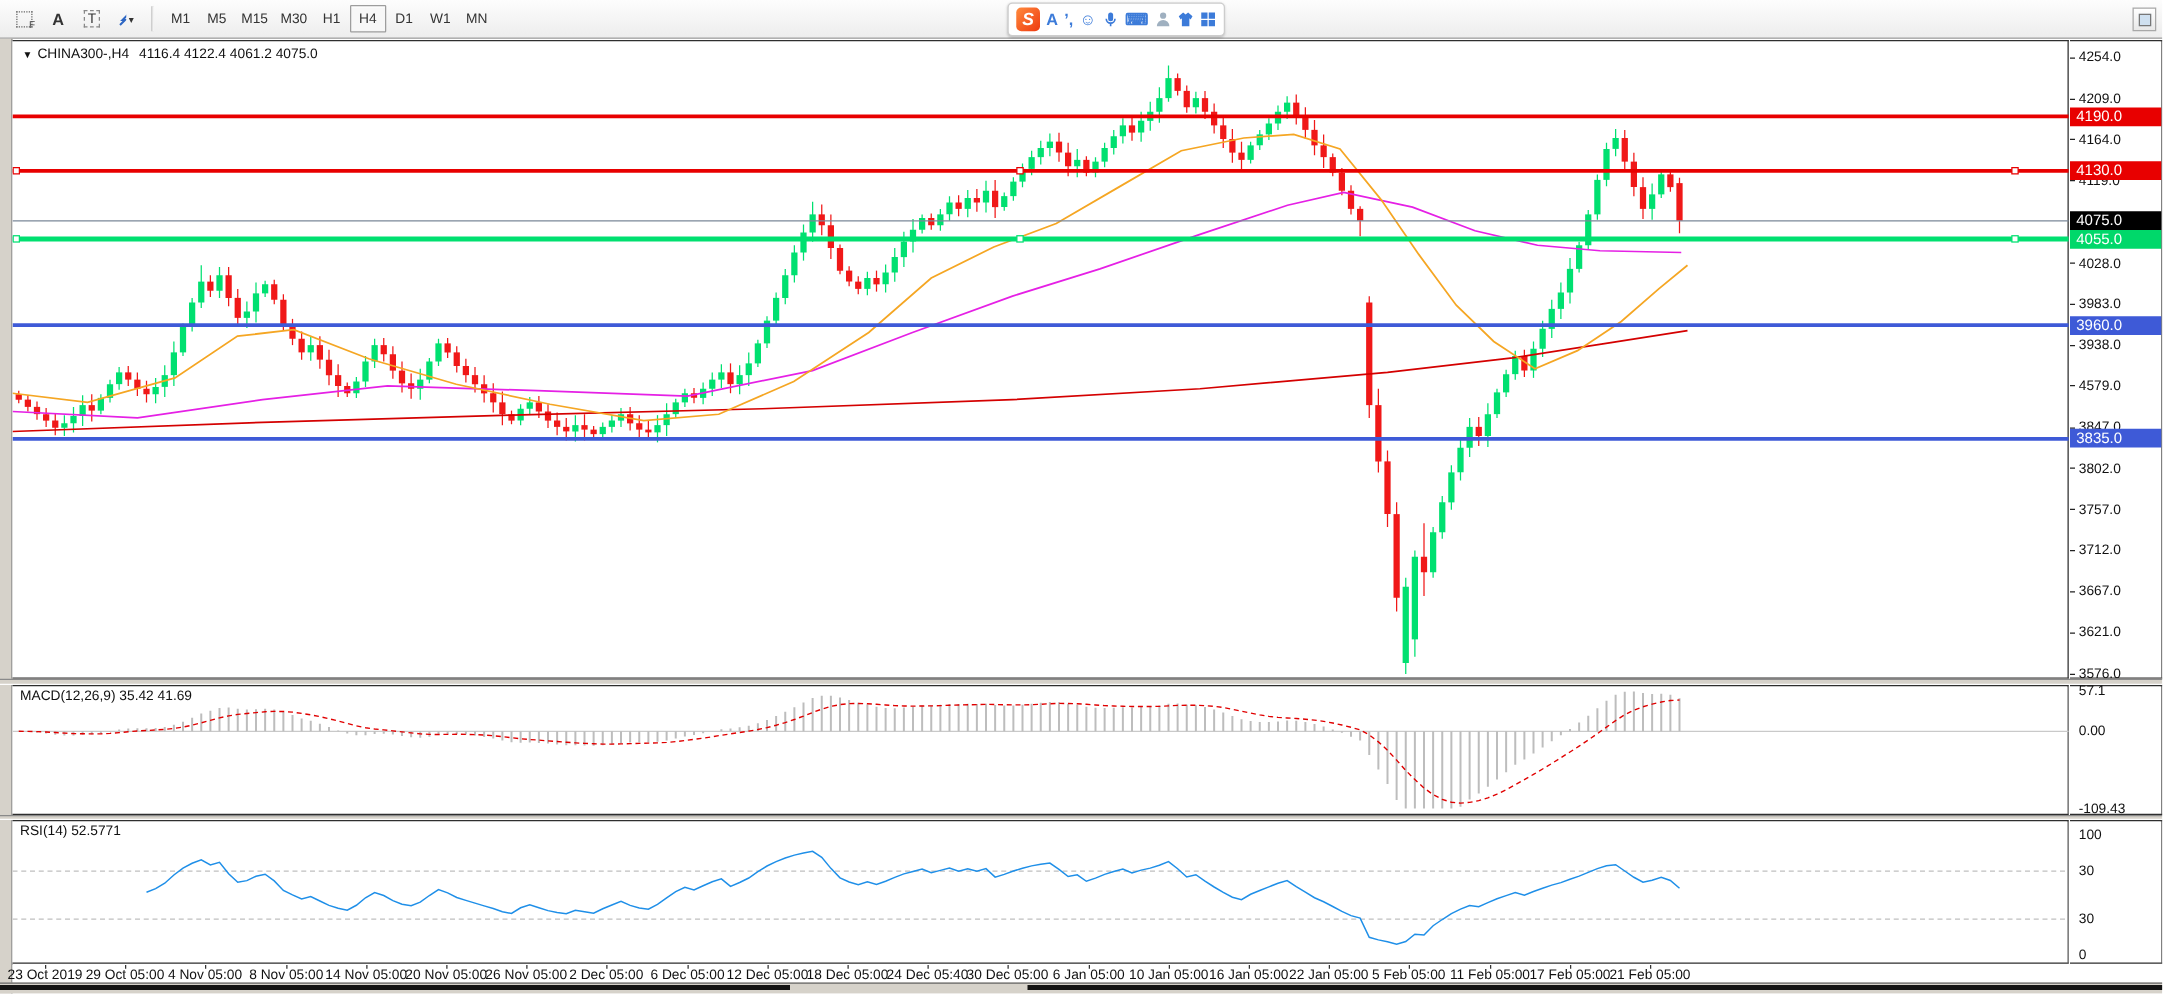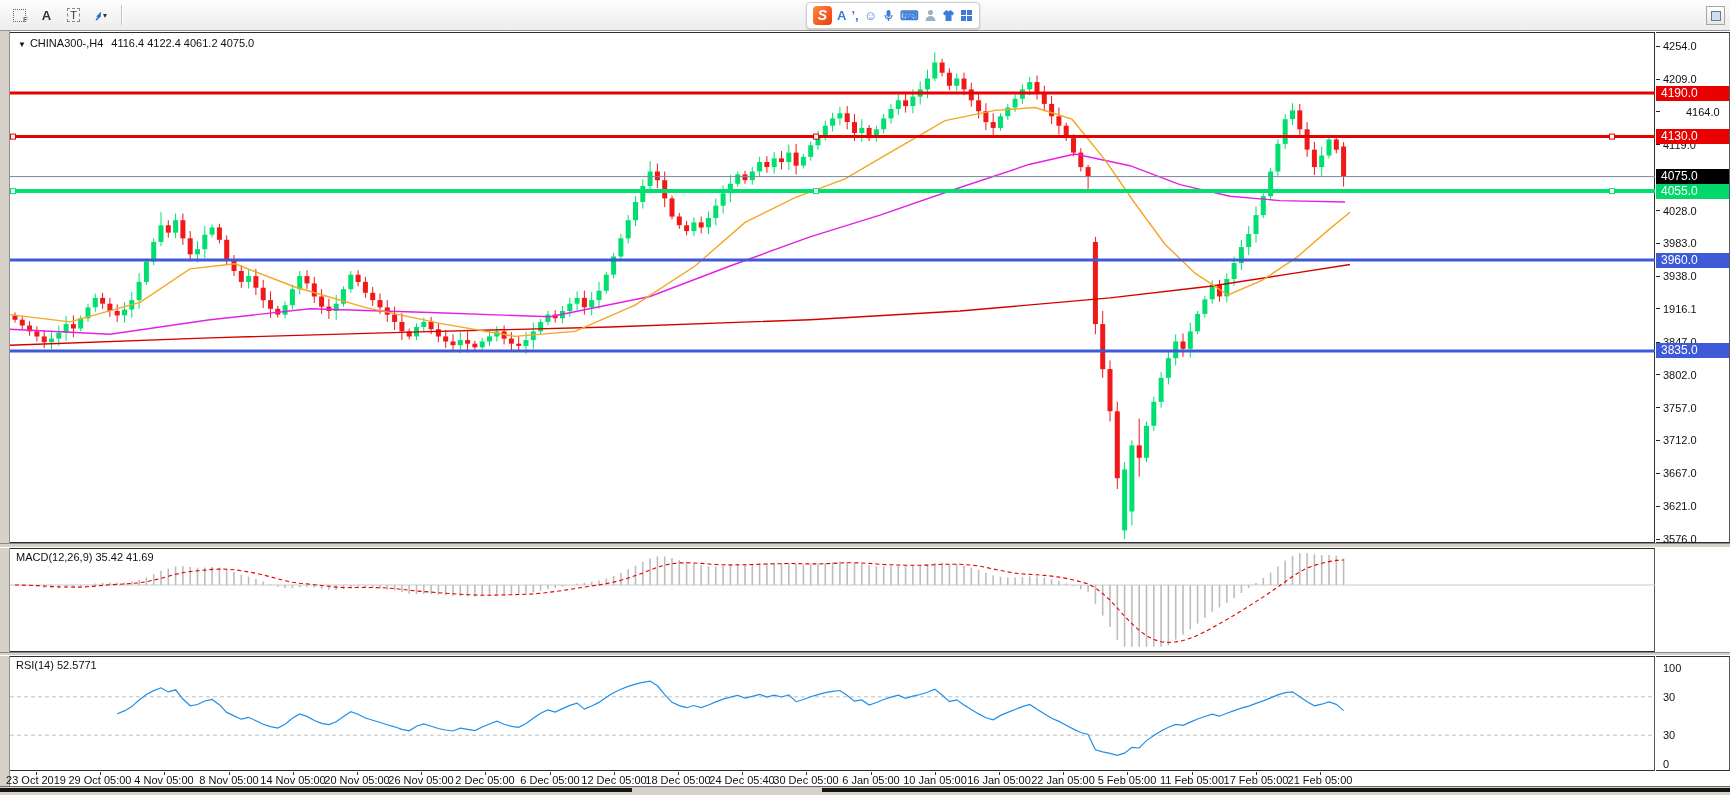--- a/index.html
+++ b/index.html
@@ -93,20 +93,31 @@
         </button>
         <button class="tool">
           <svg width="13" height="13">
             <path d="M2 11 L6 7 L4 7 L8 3" stroke="#2d66c3" stroke-width="1.6" fill="none"></path>
             <path d="M8 3 l3 0 l0 3 z" fill="#d43a2a"></path>
           </svg>
           <span class="caret">▾</span>
         </button>
       </div>
     <div class="sep"></div>
+    <div class="tgroup" id="tf-group">
+        <button class="tf">M1</button>
+        <button class="tf">M5</button>
+        <button class="tf">M15</button>
+        <button class="tf">M30</button>
+        <button class="tf">H1</button>
+        <button class="tf active">H4</button>
+        <button class="tf">D1</button>
+        <button class="tf">W1</button>
+        <button class="tf">MN</button>
+      </div>
     <div id="ime-bar">
         <span class="slogo">S</span>
         <span class="ime-glyph">A</span>
         <span class="ime-glyph">’,</span>
         <span class="ime-glyph">☺</span>
         <svg width="13" height="13" class="ime-shape">
           <rect x="4.5" y="1" width="4" height="7" rx="2" fill="#3c7bd9"></rect>
           <path d="M3 6 a3.5 3.5 0 0 0 7 0" stroke="#3c7bd9" stroke-width="1.3" fill="none"></path>
           <line x1="6.5" y1="9.5" x2="6.5" y2="12" stroke="#3c7bd9" stroke-width="1.3"></line>
         </svg>
@@ -531,31 +542,31 @@
         </g>
       </svg>
     <div id="chart-title"><span class="caret-glyph">▼</span><span>CHINA300-,H4</span><span class="ohlc">4116.4 4122.4 4061.2 4075.0</span></div>
   </div>
   <div id="axis-main">
       <div class="tick-dash" style="top: 13px;"></div>
       <div class="axis-label" style="top: 7px;">4254.0</div>
       <div class="tick-dash" style="top: 46px;"></div>
       <div class="axis-label" style="top: 40px;">4209.0</div>
       <div class="tick-dash" style="top: 78px;"></div>
-      <div class="axis-label" style="top: 73px; margin-left: 23px;">4164.0</div>
+      <div class="axis-label" style="top: 73px;">4164.0</div>
       <div class="tick-dash" style="top: 111px;"></div>
       <div class="axis-label" style="top: 106px;">4119.0</div>
       <div class="tick-dash" style="top: 177px;"></div>
       <div class="axis-label" style="top: 172px;">4028.0</div>
       <div class="tick-dash" style="top: 210px;"></div>
       <div class="axis-label" style="top: 204px;">3983.0</div>
       <div class="tick-dash" style="top: 243px;"></div>
       <div class="axis-label" style="top: 237px;">3938.0</div>
       <div class="tick-dash" style="top: 275px;"></div>
-      <div class="axis-label" style="top: 270px;">1916.1</div>
+      <div class="axis-label" style="top: 270px;">4579.0</div>
       <div class="tick-dash" style="top: 309px;"></div>
       <div class="axis-label" style="top: 303px;">3847.0</div>
       <div class="tick-dash" style="top: 341px;"></div>
       <div class="axis-label" style="top: 336px;">3802.0</div>
       <div class="tick-dash" style="top: 374px;"></div>
       <div class="axis-label" style="top: 369px;">3757.0</div>
       <div class="tick-dash" style="top: 407px;"></div>
       <div class="axis-label" style="top: 401px;">3712.0</div>
       <div class="tick-dash" style="top: 440px;"></div>
       <div class="axis-label" style="top: 434px;">3667.0</div>
@@ -758,20 +769,25 @@
           <line x1="1304.3999999999999" y1="36" x2="1304.3999999999999" y2="5.4" stroke="#bdbdbd" stroke-width="1.6"></line>
           <line x1="1311.7" y1="36" x2="1311.7" y2="6.1" stroke="#bdbdbd" stroke-width="1.6"></line>
           <line x1="1319" y1="36" x2="1319" y2="5.9" stroke="#bdbdbd" stroke-width="1.6"></line>
           <line x1="1326.3" y1="36" x2="1326.3" y2="6.7" stroke="#bdbdbd" stroke-width="1.6"></line>
           <line x1="1333.6" y1="36" x2="1333.6" y2="9.5" stroke="#bdbdbd" stroke-width="1.6"></line>
         </g>
         <path d="M5.0 36.0 L12.3 36.1 L19.6 36.3 L26.9 36.6 L34.2 37.0 L41.5 37.5 L48.8 37.9 L56.1 38.0 L63.4 38.1 L70.7 38.1 L78.0 37.7 L85.3 37.1 L92.6 36.4 L99.9 35.8 L107.2 35.4 L114.5 35.0 L121.8 34.5 L129.1 33.8 L136.4 32.7 L143.7 31.1 L151.0 29.3 L158.3 27.3 L165.6 25.3 L172.9 23.7 L180.2 22.5 L187.5 21.8 L194.8 21.1 L202.1 20.4 L209.4 20.1 L216.7 20.2 L224.0 20.7 L231.3 21.7 L238.6 22.9 L245.9 24.3 L253.2 26.0 L260.5 27.8 L267.8 29.8 L275.1 31.7 L282.4 33.2 L289.7 34.2 L297.0 34.9 L304.3 35.7 L311.6 36.5 L318.9 37.3 L326.2 38.1 L333.5 38.5 L340.8 38.6 L348.1 38.5 L355.4 38.4 L362.7 38.5 L370.0 38.7 L377.3 39.0 L384.6 39.6 L391.9 40.3 L399.2 41.2 L406.5 42.0 L413.8 42.6 L421.1 43.1 L428.4 43.7 L435.7 44.2 L443.0 44.8 L450.3 45.3 L457.6 45.7 L464.9 46.0 L472.2 46.3 L479.5 46.3 L486.8 46.1 L494.1 45.9 L501.4 45.7 L508.7 45.5 L516.0 45.3 L523.3 44.9 L530.6 44.3 L537.9 43.4 L545.2 42.5 L552.5 41.5 L559.8 40.4 L567.1 39.2 L574.4 38.1 L581.7 37.0 L589.0 35.9 L596.3 34.6 L603.6 33.1 L610.9 31.2 L618.2 29.1 L625.5 26.6 L632.8 23.9 L640.1 21.0 L647.4 18.3 L654.7 16.1 L662.0 14.7 L669.3 13.9 L676.6 13.8 L683.9 14.0 L691.2 14.4 L698.5 15.0 L705.8 15.5 L713.1 15.8 L720.4 15.9 L727.7 15.8 L735.0 15.7 L742.3 15.5 L749.6 15.2 L756.9 15.0 L764.2 14.8 L771.5 14.7 L778.8 14.5 L786.1 14.6 L793.4 14.8 L800.7 14.9 L808.0 14.9 L815.3 14.7 L822.6 14.4 L829.9 14.0 L837.2 13.7 L844.5 13.8 L851.8 14.0 L859.1 14.4 L866.4 15.0 L873.7 15.5 L881.0 15.8 L888.3 16.0 L895.6 16.2 L902.9 16.2 L910.2 16.2 L917.5 16.1 L924.8 15.7 L932.1 15.3 L939.4 15.2 L946.7 15.2 L954.0 15.5 L961.3 16.1 L968.6 17.0 L975.9 18.4 L983.2 20.0 L990.5 21.5 L997.8 22.9 L1005.1 24.1 L1012.4 24.9 L1019.7 25.4 L1027.0 25.8 L1034.3 26.4 L1041.6 27.1 L1048.9 28.1 L1056.2 29.4 L1063.5 31.0 L1070.8 32.8 L1078.1 34.9 L1085.4 38.9 L1092.7 44.5 L1100.0 51.2 L1107.3 59.1 L1114.6 67.3 L1121.9 74.7 L1129.2 81.4 L1136.5 86.7 L1143.8 90.5 L1151.1 92.8 L1158.4 93.5 L1165.7 92.9 L1173.0 91.5 L1180.3 89.3 L1187.6 86.3 L1194.9 82.8 L1202.2 78.8 L1209.5 74.7 L1216.8 70.5 L1224.1 66.2 L1231.4 61.8 L1238.7 57.2 L1246.0 52.6 L1253.3 47.9 L1260.6 43.0 L1267.9 37.9 L1275.2 32.7 L1282.5 27.5 L1289.8 22.8 L1297.1 19.1 L1304.4 16.4 L1311.7 14.3 L1319.0 12.6 L1326.3 11.4 L1333.6 11.0" fill="none" stroke="#e00000" stroke-width="1.1" stroke-dasharray="4 3"></path>
       </svg>
     <div class="ind-label"><span>MACD(12,26,9)</span> <span>35.42</span> <span>41.69</span></div>
   </div>
+  <div id="axis-macd">
+      <div class="axis-label" style="top: -2px;">57.1</div>
+      <div class="axis-label" style="top: 30px;">0.00</div>
+      <div class="axis-label" style="top: 92px;">-109.43</div>
+    </div>
 
   <div class="splitter" id="split2"></div>
 
   <div id="rsi-panel">
     <svg id="rsi-svg" width="1645" height="113">
         <line x1="0" y1="39.8" x2="1645" y2="39.8" stroke="#c0c0c0" stroke-width="1" stroke-dasharray="4 3"></line>
         <line x1="0" y1="78.2" x2="1645" y2="78.2" stroke="#c0c0c0" stroke-width="1" stroke-dasharray="4 3"></line>
         <path d="M107.2 56.8 L114.5 53.9 L121.8 49.6 L129.1 43.0 L136.4 37.5 L143.7 33.6 L151.0 30.8 L158.3 34.9 L165.6 32.8 L172.9 42.0 L180.2 48.8 L187.5 47.5 L194.8 44.0 L202.1 42.4 L209.4 47.7 L216.7 55.4 L224.0 58.9 L231.3 62.2 L238.6 60.3 L245.9 63.8 L253.2 67.3 L260.5 69.6 L267.8 71.1 L275.1 67.2 L282.4 61.2 L289.7 57.0 L297.0 59.4 L304.3 63.5 L311.6 66.4 L318.9 67.6 L326.2 64.7 L333.5 59.4 L340.8 54.7 L348.1 57.3 L355.4 61.0 L362.7 63.3 L370.0 65.5 L377.3 67.7 L384.6 69.8 L391.9 72.4 L399.2 73.8 L406.5 69.2 L413.8 66.9 L421.1 69.2 L428.4 71.5 L435.7 73.0 L443.0 74.0 L450.3 71.2 L457.6 72.4 L464.9 73.6 L472.2 70.0 L479.5 67.0 L486.8 64.1 L494.1 67.3 L501.4 69.4 L508.7 70.3 L516.0 66.5 L523.3 61.3 L530.6 56.3 L537.9 52.9 L545.2 55.0 L552.5 51.6 L559.8 48.4 L567.1 46.1 L574.4 52.1 L581.7 49.0 L589.0 45.4 L596.3 40.3 L603.6 35.8 L610.9 32.3 L618.2 29.4 L625.5 27.1 L632.8 25.4 L640.1 24.1 L647.4 28.8 L654.7 37.7 L662.0 45.3 L669.3 48.6 L676.6 50.7 L683.9 48.5 L691.2 50.5 L698.5 48.0 L705.8 44.9 L713.1 42.1 L720.4 40.2 L727.7 38.3 L735.0 41.1 L742.3 39.3 L749.6 37.4 L756.9 40.0 L764.2 38.1 L771.5 40.0 L778.8 37.9 L786.1 44.7 L793.4 42.5 L800.7 39.8 L808.0 37.6 L815.3 35.7 L822.6 34.4 L829.9 33.5 L837.2 38.5 L844.5 44.2 L851.8 42.9 L859.1 48.0 L866.4 45.5 L873.7 42.5 L881.0 40.2 L888.3 38.2 L895.6 41.4 L902.9 39.1 L910.2 37.5 L917.5 35.2 L924.8 32.3 L932.1 38.0 L939.4 44.6 L946.7 42.8 L954.0 47.9 L961.3 52.6 L968.6 56.9 L975.9 60.8 L983.2 62.8 L990.5 58.4 L997.8 55.4 L1005.1 52.5 L1012.4 49.6 L1019.7 47.5 L1027.0 52.3 L1034.3 56.7 L1041.6 61.2 L1048.9 64.4 L1056.2 68.2 L1063.5 72.1 L1070.8 75.5 L1078.1 77.5 L1085.4 92.8 L1092.7 94.9 L1100.0 96.4 L1107.3 98.3 L1114.6 96.2 L1121.9 90.4 L1129.2 91.0 L1136.5 83.6 L1143.8 78.6 L1151.1 73.9 L1158.4 70.3 L1165.7 67.4 L1173.0 68.3 L1180.3 65.1 L1187.6 62.0 L1194.9 59.5 L1202.2 57.1 L1209.5 59.2 L1216.8 56.2 L1224.1 53.6 L1231.4 51.1 L1238.7 49.1 L1246.0 46.4 L1253.3 43.9 L1260.6 40.9 L1267.9 37.9 L1275.2 35.6 L1282.5 34.8 L1289.8 39.8 L1297.1 44.8 L1304.4 48.8 L1311.7 47.2 L1319.0 44.9 L1326.3 47.4 L1333.6 53.6 " fill="none" stroke="#1f8fe8" stroke-width="1.2"></path>
       </svg>
     <div class="ind-label"><span>RSI(14)</span> <span>52.5771</span></div>

